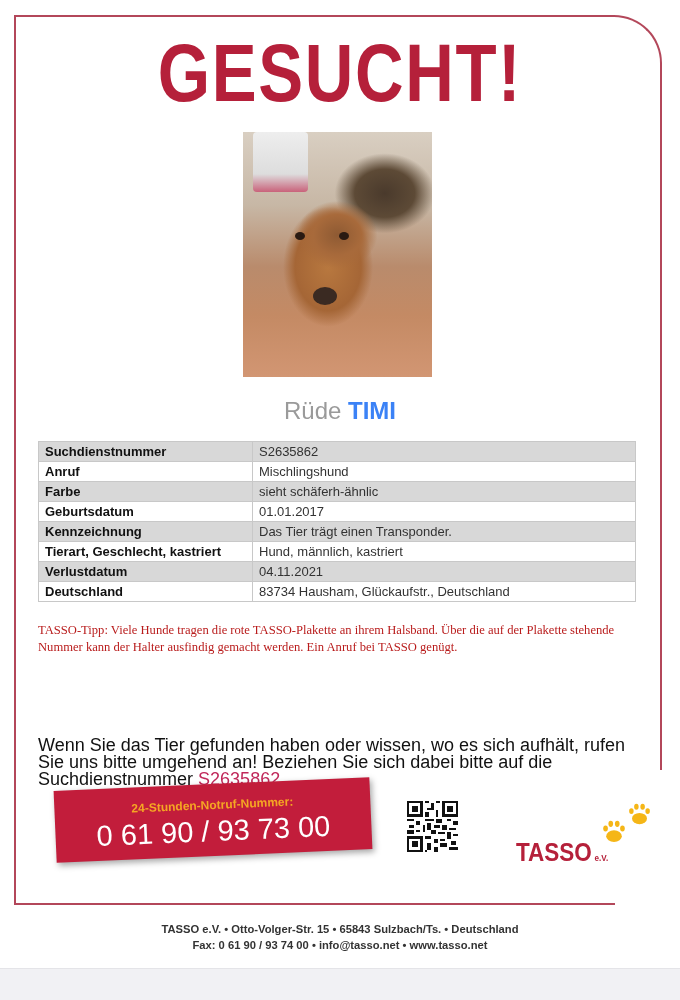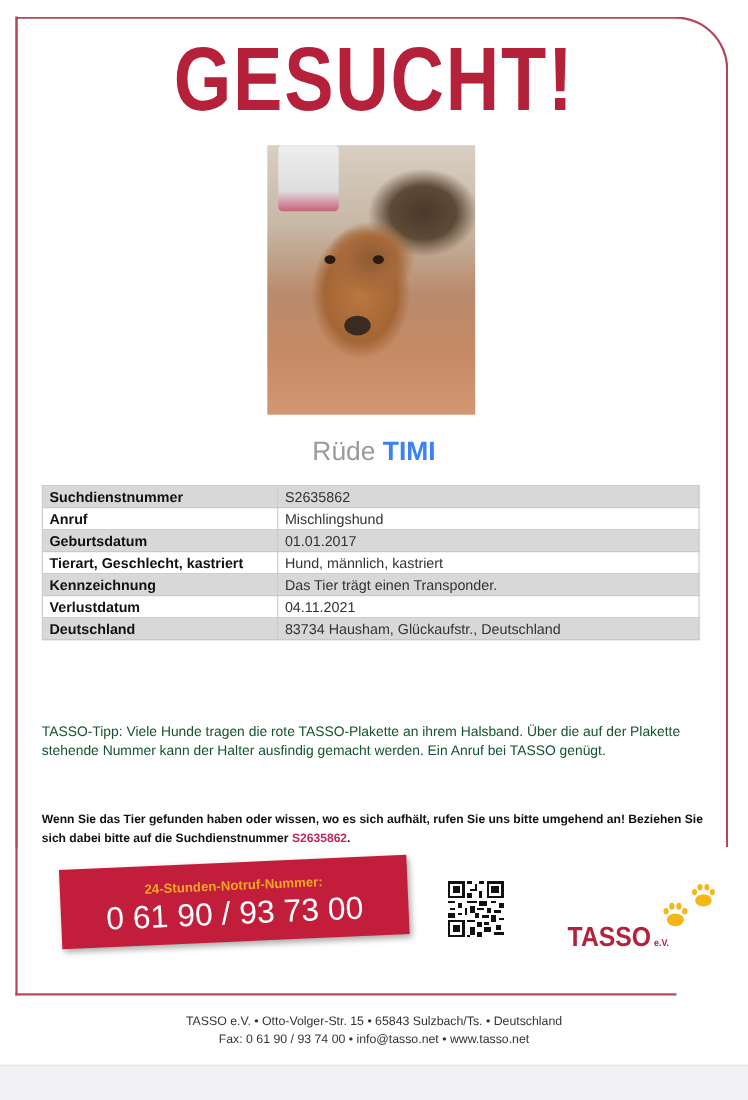--- a/index.html
+++ b/index.html
@@ -58,25 +58,25 @@
   }
   table.info td {
     border:1px solid #c8c8c8; height:19px; padding:0 6px; line-height:19px;
   }
   table.info tr:nth-child(odd) td { background:#d8d8d8; }
   table.info tr:nth-child(even) td { background:#ffffff; }
   table.info td.k { width:201px; font-weight:bold; color:#111; }
   table.info td.v { color:#333; }
   .tip {
     position:absolute; left:38px; top:622px; width:610px;
-    font-family:Liberation Sans, sans-serif; font-size:12.6px; line-height:17px; color:#14532d;margin-top:35px;
+    font-family:Liberation Serif, serif; font-size:12.6px; line-height:17px; color:#b91c1c;
   }
   .call {
     position:absolute; left:38px; top:737px; width:610px;
-    font-family:"Liberation Sans", sans-serif; font-size:11px; font-weight:bold; line-height:17px; color:#111;
+    font-family:"Liberation Sans", sans-serif; font-size:18px; font-weight:normal; line-height:17px; color:#111;
   }
   .call .ref { color:#c0285a; }
   .hotline {
     position:absolute; left:55px; top:784px; width:316px; height:72px;
     background:#c21d3b; transform:rotate(-2.5deg);
     box-shadow:2px 3px 6px rgba(0,0,0,0.35);
     text-align:center;
   }
   .hotline .lbl {
     margin-top:14px; font-family:"Liberation Sans", sans-serif; font-weight:bold;
@@ -90,21 +90,21 @@
   }
   .logo {
     position:absolute; left:516px; top:838px;
     font-family:"Liberation Sans", sans-serif; font-weight:bold; font-size:25px; color:#b5203a;
     transform:scaleX(0.9); transform-origin:left;
   }
   .logo .ev { font-size:9px; color:#b5203a; margin-left:3px; font-weight:bold; }
   .paw { position:absolute; }
   .footer {
     position:absolute; left:0; width:680px; top:921px; text-align:center;
-    font-family:"Liberation Sans", sans-serif; font-weight:normal; font-size:11.2px; line-height:16px; color:#333;
+    font-family:"Liberation Sans", sans-serif; font-weight:bold; font-size:11.2px; line-height:16px; color:#333;
   }
   .bottom-bar {
     position:absolute; left:0; top:968px; width:680px; height:32px; background:#f1f1f4;
     border-top:1px solid #e4e4e8;
   }
 </style>
 </head>
 <body>
 
 <div class="frame-top"></div>
@@ -129,30 +129,34 @@
   <tbody>
       <tr>
     <td class="k">Suchdienstnummer</td>
     <td class="v">S2635862</td>
   </tr>
   <tr>
     <td class="k">Anruf</td>
     <td class="v">Mischlingshund</td>
   </tr>
   <tr>
+    <td class="k">Farbe</td>
+    <td class="v">sieht schäferh-ähnlic</td>
+  </tr>
+  <tr>
     <td class="k">Geburtsdatum</td>
     <td class="v">01.01.2017</td>
   </tr>
   <tr>
+    <td class="k">Kennzeichnung</td>
+    <td class="v">Das Tier trägt einen Transponder.</td>
+  </tr>
+  <tr>
     <td class="k">Tierart, Geschlecht, kastriert</td>
     <td class="v">Hund, männlich, kastriert</td>
-  </tr>
-  <tr>
-    <td class="k">Kennzeichnung</td>
-    <td class="v">Das Tier trägt einen Transponder.</td>
   </tr>
   <tr>
     <td class="k">Verlustdatum</td>
     <td class="v">04.11.2021</td>
   </tr>
   <tr>
     <td class="k">Deutschland</td>
     <td class="v">83734 Hausham, Glückaufstr., Deutschland</td>
   </tr>
 </tbody>

